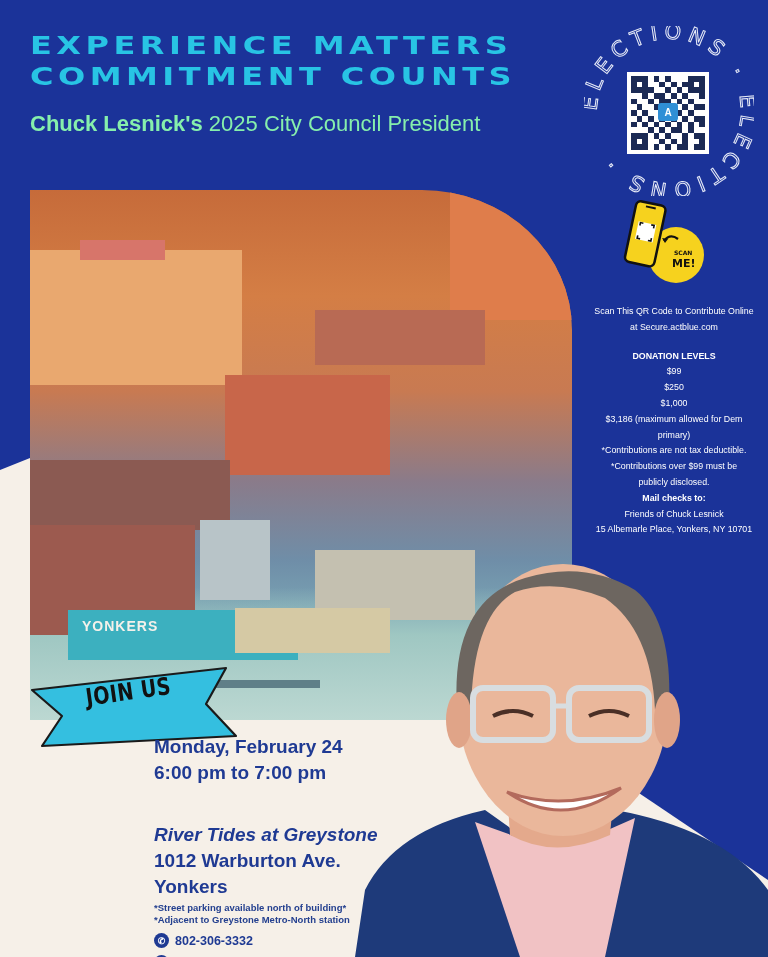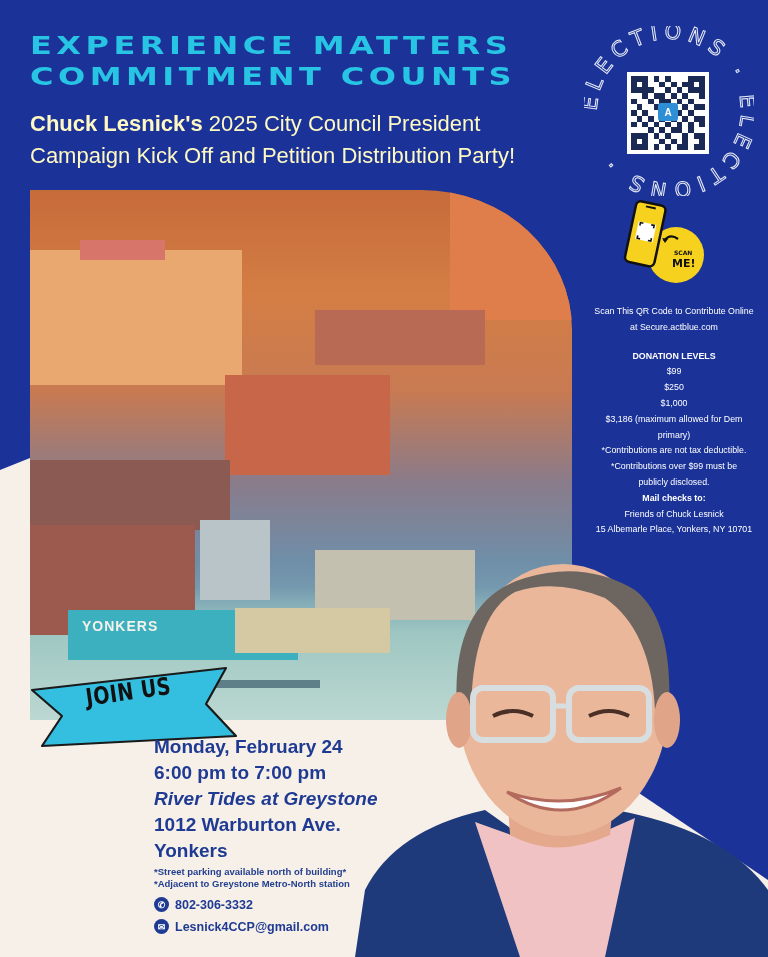--- a/index.html
+++ b/index.html
@@ -15,21 +15,21 @@
   .headline {
     position: absolute; left: 30px; top: 30px;
     color: #28c4e4; font-family: "DejaVu Sans", sans-serif;
     font-weight: 900; font-size: 25px; line-height: 31px;
     letter-spacing: 3.5px; transform: scaleX(1.28); transform-origin: left top;
   }
   .headline div { white-space: nowrap; }
 
   .subhead {
     position: absolute; left: 30px; top: 108px;
-    color: #fef9c3; font-size: 22px; line-height: 32px; white-space: nowrap;
+    color: #86efac; font-size: 22px; line-height: 32px; white-space: nowrap;
   }
   .subhead b { font-weight: 700; }
 
   .photo {
     position: absolute; left: 30px; top: 190px; width: 542px; height: 530px;
     border-top-right-radius: 150px 140px;
     overflow: hidden;
     background:
       linear-gradient(180deg, rgba(0,0,0,0) 0 75%, #9fc7c2 84%, #bcd8d2 100%),
       linear-gradient(180deg, #c66b3a 0%, #d47e45 20%, #c87a52 38%, #8a7b8a 55%, #6f8ea8 70%, #7aa4b4 80%);
@@ -46,21 +46,21 @@
   .banner svg { position: absolute; inset: 0; }
   .banner-text {
     position: absolute; left: 56px; top: 20px;
     font-family: "DejaVu Sans", sans-serif; font-weight: 700; font-size: 24px;
     color: #111; transform: rotate(-8deg) scaleX(0.8); transform-origin: left top;
     letter-spacing: 0.5px;
   }
 
   .event { position: absolute; left: 154px; top: 734px; color: #1f3a93; }
   .event .line { font-weight: 700; font-size: 19px; line-height: 26px; white-space: nowrap; }
-  .event .italic { font-style: italic; }
+  .event .italic { font-style: italic; margin-top: 36px; }
   .event .notes { font-size: 9.5px; font-weight: 700; line-height: 12px; margin-top: 2px; color: #24408f; }
   .contact { display: flex; align-items: center; gap: 6px; font-size: 12.5px; font-weight: 700; margin-top: 7px; }
   .contact .ic {
     width: 15px; height: 15px; border-radius: 50%; background: #1f3a93; color: #fff;
     display: inline-flex; align-items: center; justify-content: center; font-size: 9px;
   }
 
   .qr-wrap { position: absolute; left: 584px; top: 26px; width: 170px; height: 170px; }
   .qr-ring-text { position: absolute; inset: 0; }
   .qr {
@@ -93,21 +93,20 @@
 
 <div class="cream-bg"></div>
 
 <div class="headline">
   <div>EXPERIENCE MATTERS</div>
   <div>COMMITMENT COUNTS</div>
 </div>
 
 <div class="subhead">
   <div><b>Chuck Lesnick's</b><span> 2025 City Council President</span></div>
-  <div>Campaign Kick Off and Petition Distribution Party!</div>
 </div>
 
 <div class="photo">
   <div class="bldg" style="left:0;top:60px;width:212px;height:135px;background:#e9a86f;"></div>
   <div class="bldg" style="left:50px;top:50px;width:85px;height:20px;background:#d7756a;"></div>
   <div class="bldg" style="left:420px;top:0;width:122px;height:130px;background:#df7d4b;"></div>
   <div class="bldg" style="left:195px;top:185px;width:165px;height:100px;background:#c8664a;"></div>
   <div class="bldg" style="left:285px;top:120px;width:170px;height:55px;background:#b86a54;"></div>
   <div class="bldg" style="left:0;top:270px;width:200px;height:70px;background:#8b5a52;"></div>
   <div class="bldg" style="left:0;top:335px;width:165px;height:110px;background:#9c5a4f;"></div>

